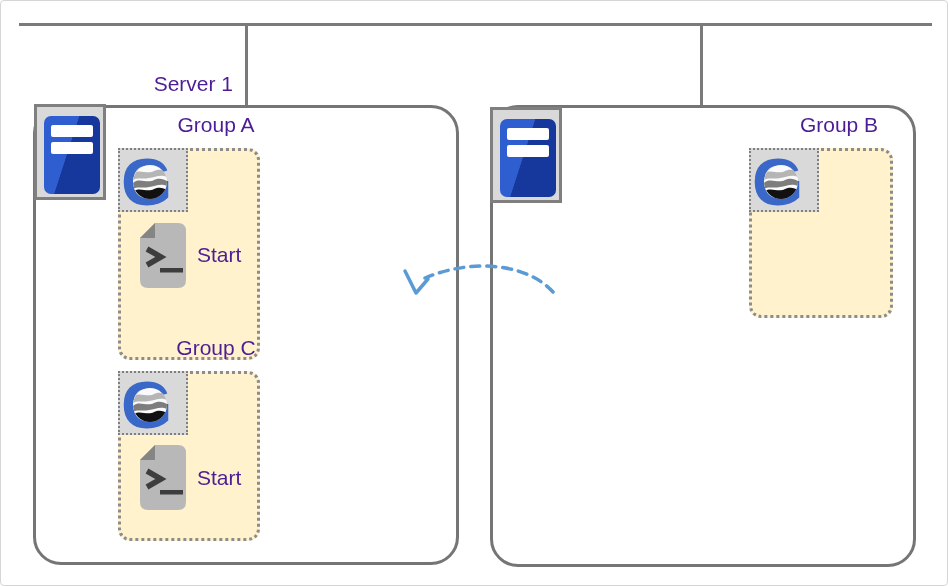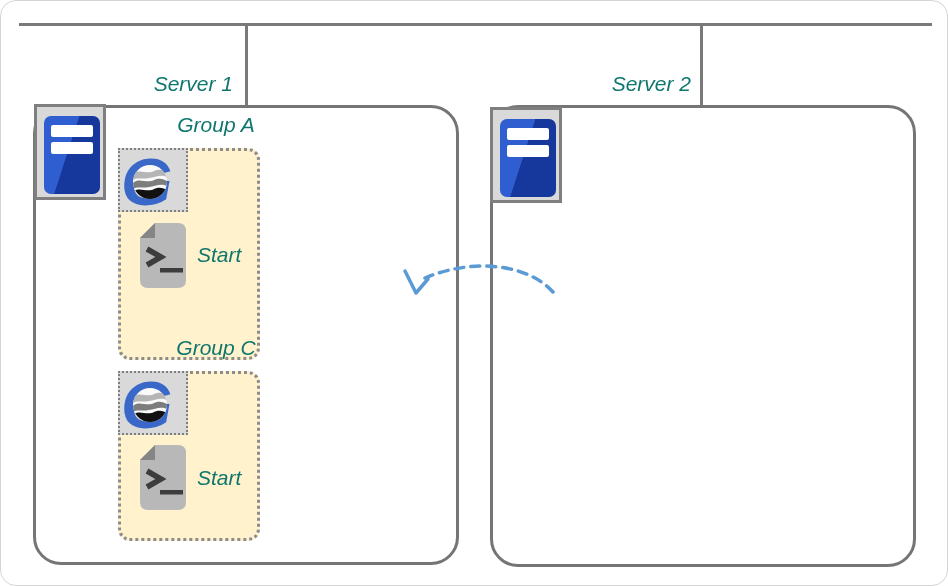--- a/index.html
+++ b/index.html
@@ -1,20 +1,20 @@
 <!DOCTYPE html>
 <html><head>
 <meta charset="utf-8">
 <style>
   html,body{margin:0;padding:0;background:#fff;}
   #stage{
     position:relative;width:946px;height:584px;
-    border:1px solid #d5d5d5;border-radius:16px;
+    border:1px solid #d5d5d5;border-radius:4px;
     background:#fff;overflow:hidden;
-    font-family:"Liberation Sans",sans-serif;color:#0f766e;font-style:italic;
+    font-family:"Liberation Sans",sans-serif;color:#4c1d95;
   }
   .lbl{position:absolute;font-size:21px;line-height:24px;white-space:nowrap;text-align:center;}
   .right{text-align:right;}
   .center{text-align:center;}
   .busline,.dropline{position:absolute;background:#7a7a7a;}
   .server-box{
     position:absolute;background:#fff;box-sizing:border-box;
     border:3px solid #757575;border-radius:28px;z-index:1;
   }
   .plate{
@@ -41,21 +41,20 @@
 </head>
 <body>
 
 <div id="stage">
 
   <div class="busline" style="left:18px;top:22px;width:913px;height:3px;"></div>
   <div class="dropline" style="left:244px;top:24px;width:3px;height:80px;"></div>
   <div class="dropline" style="left:699px;top:24px;width:3px;height:80px;"></div>
 
   <div class="lbl right" style="left:92px;top:71px;width:140px;">Server 1</div>
-  <div class="lbl right" style="left:550px;top:71px;width:140px;">Server 2</div>
 
   <div class="server-box" style="left:32px;top:104px;width:426px;height:460px;"></div>
   <div class="server-box" style="left:489px;top:104px;width:426px;height:462px;"></div>
 
   <div class="plate" style="left:33px;top:103px;">
     <svg width="66" height="90" viewBox="0 0 66 90">
       <defs>
         <linearGradient id="twrA" x1="0" y1="0" x2="1" y2="0.45">
           <stop offset="0" stop-color="#2e5ecf"></stop>
             <stop offset="0.52" stop-color="#2e5ecf"></stop>
@@ -134,20 +133,38 @@
       <svg width="48" height="67" viewBox="0 0 48 67">
         <path d="M16,1 H39 Q47,1 47,9 V58 Q47,66 39,66 H9 Q1,66 1,58 V16 Z" fill="#b8b8b8"></path>
         <path d="M16,1 V16 H1 Z" fill="#858585"></path>
         <polyline points="8,27 22,35 8,43" fill="none" stroke="#3d3d3d" stroke-width="5.5"></polyline>
         <rect x="21" y="46" width="23" height="4.5" fill="#3d3d3d"></rect>
       </svg>
     </div>
     <div class="lbl startlbl" style="top:95px;">Start</div>
   </div>
 
+  <div class="group" style="left:748px;top:147px;width:144px;height:170px;">
+    <div class="lbl center glabel" style="left:30px;">Group B</div>
+    <div class="gbox"></div>
+    <div class="gplate">
+      <svg width="66" height="60" viewBox="0 0 66 60">
+        <text x="0" y="54" font-family="Liberation Sans, sans-serif" font-size="66" font-weight="bold" fill="#3a68c8">G</text>
+        <clipPath id="sphB">
+            <circle cx="29" cy="31" r="17"></circle>
+          </clipPath>
+        <g clip-path="url(#sphB)">
+          <rect x="12" y="14" width="34" height="34" fill="#fafafa"></rect>
+          <path d="M12,23 C18,17 26,24 33,20 C38,17.5 43,19 46,21 L46,26 C40,23 34,26 28,27 C21,28.5 16,26 12,29 Z" fill="#b5b5b5"></path>
+          <path d="M12,32 C18,26 26,33 33,29 C38,26.5 43,28 46,30 L46,35 C40,32 34,35 28,36 C21,37.5 16,35 12,38 Z" fill="#7d7d7d"></path>
+          <path d="M12,41 C18,35 26,42 33,38 C38,35.5 43,37 46,39 L46,48 L12,48 Z" fill="#111111"></path>
+        </g>
+      </svg>
+    </div>
+  </div>
 
   <div class="lbl" id="failover-label">Failover</div>
   <svg id="failover-svg" width="172" height="52" viewBox="393 250 172 52">
     <path d="M552,291 C528,264 474,256 424,277" fill="none" stroke="#5B9BD5" stroke-width="3.5" stroke-linecap="round" stroke-dasharray="9 7"></path>
     <polyline points="404,270 415,292 427,278" fill="none" stroke="#5B9BD5" stroke-width="3.5" stroke-linecap="round" stroke-linejoin="round"></polyline>
   </svg>
 
 </div>
 
 </body></html>

